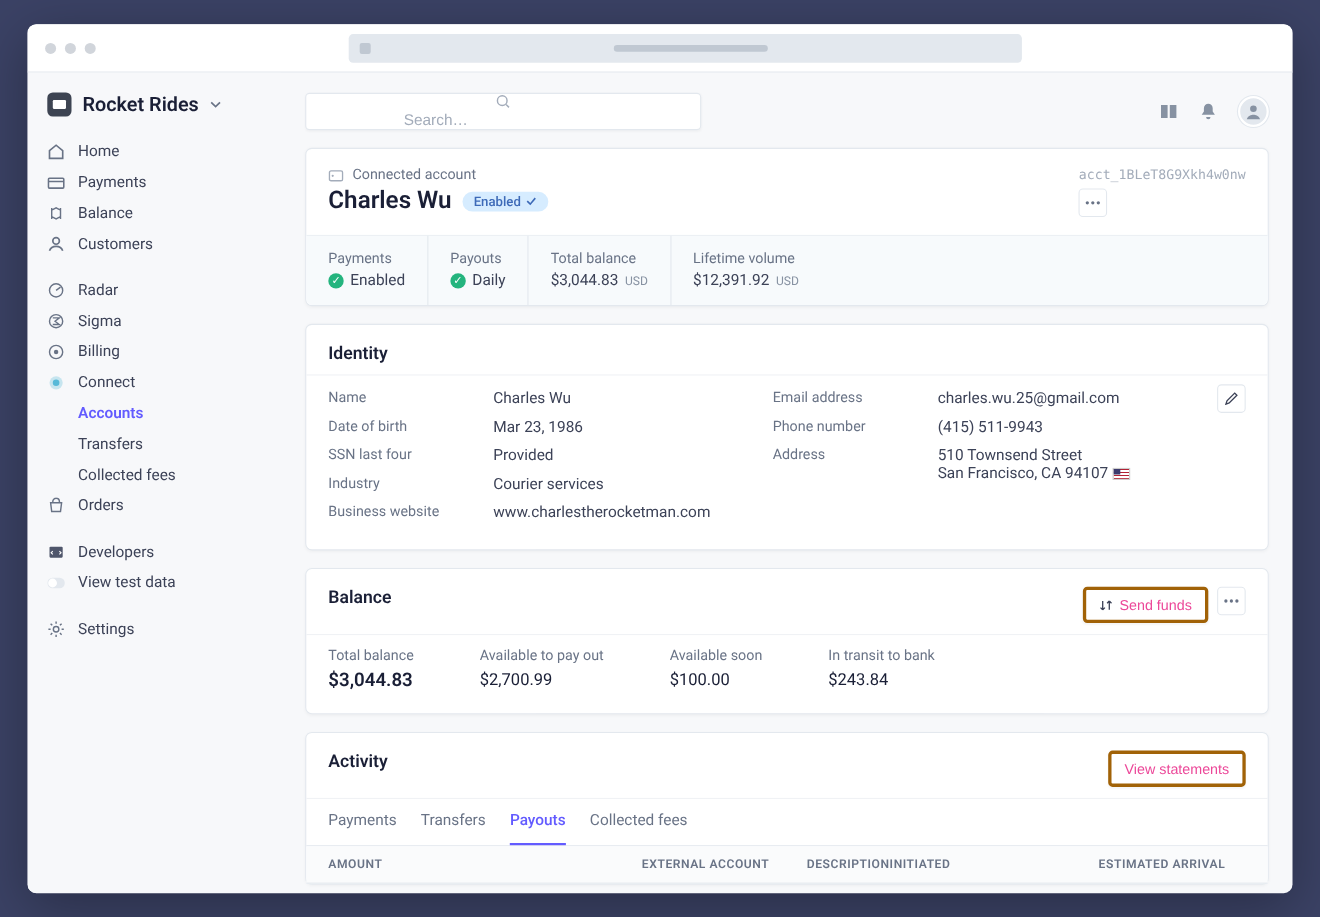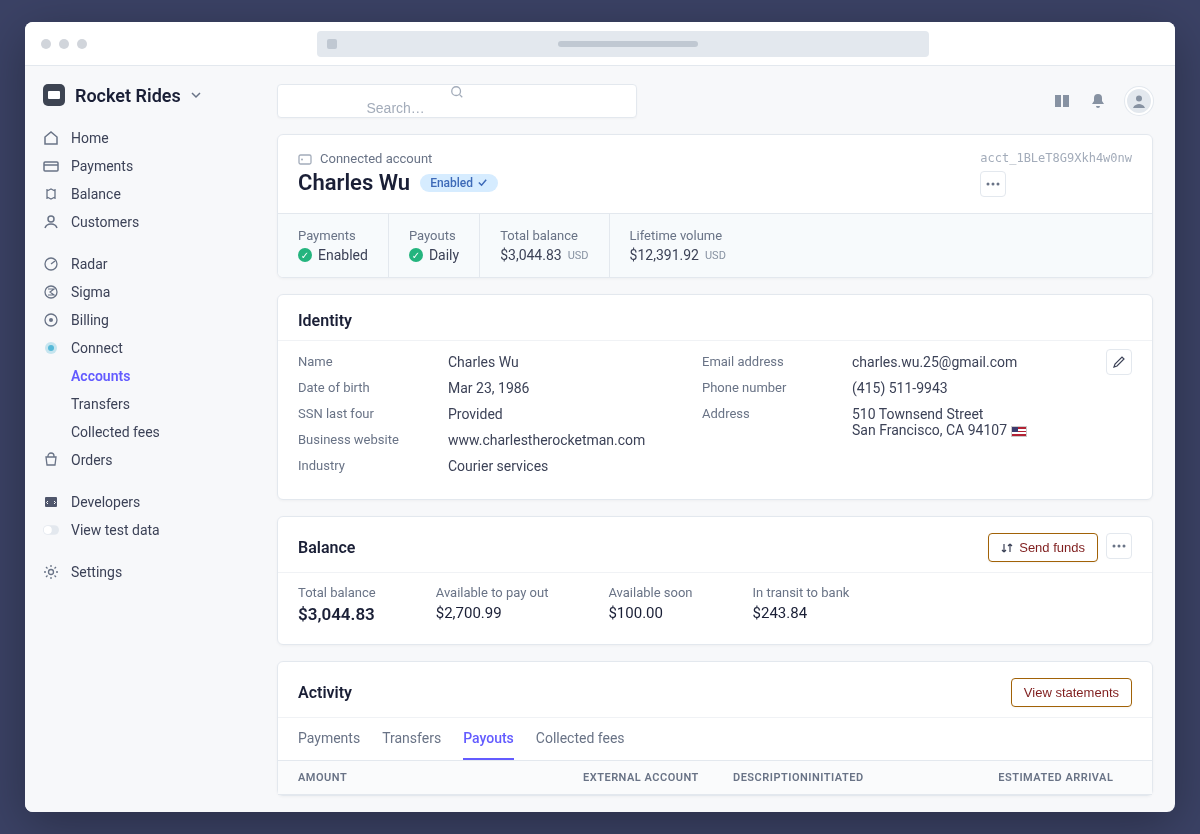--- a/index.html
+++ b/index.html
@@ -40,23 +40,23 @@
 .icon-btn { width: 26px; height: 26px; border: 1px solid #e3e8ee; border-radius: 4px; display: flex; align-items: center; justify-content: center; cursor: pointer; color: #697386; background:#fff; }
 .pill { display: inline-flex; align-items: center; gap: 4px; padding: 2px 10px; border-radius: 12px; font-size: 12px; font-weight: 500; }
 .pill.blue { background: #d6ecff; color: #3d6ab8; }
 .summary { display: flex; border-top: 1px solid #e3e8ee; background: #f7fafc; border-radius: 0 0 6px 6px; }
 .summary .cell { padding: 14px 20px; border-right: 1px solid #e3e8ee; }
 .summary .cell:last-child { border-right: none; }
 .summary .label { font-size: 13px; color: #697386; margin-bottom: 4px; }
 .summary .value { font-size: 14px; color: #3c4257; display: flex; align-items: center; gap: 6px; }
 .usd { font-size: 11px; color: #8792a2; }
 .check-circle { width:14px;height:14px;border-radius:50%;background:#24b47e;display:inline-flex;align-items:center;justify-content:center;color:#fff;font-size:10px; }
-.section-title { padding: 16px 20px 10px; font-size: 16px; font-weight: 600; display:flex; align-items:center; }
+.section-title { padding: 16px 20px 10px; font-size: 16px; font-weight: 600; display:flex; }
 .section-title .right-actions { margin-left:auto; display:flex; gap:8px; }
-.btn { border: 1px solid #a16207; border-radius: 4px; background: #fff; padding: 6px 12px; font-size: 13px; color: #7f1d1d; cursor: pointer; display: inline-flex; align-items: center; gap: 6px; box-shadow: 0 1px 2px rgba(0,0,0,.04); }
+.btn { border: 3px solid #a16207; border-radius: 4px; background: #fff; padding: 6px 12px; font-size: 13px; color: #ec4899; cursor: pointer; display: inline-flex; align-items: center; gap: 6px; box-shadow: 0 1px 2px rgba(0,0,0,.04); }
 .identity-body { display: flex; padding: 8px 20px 20px; border-top: 1px solid #f0f2f5; }
 .col { flex: 1; }
 .kv { display: flex; padding: 5px 0; font-size: 14px; }
 .kv .k { width: 150px; color: #697386; font-size: 13px; }
 .kv .v { color: #3c4257; }
 .kv .v.muted { color: #a3acba; }
 .edit-btn { margin-left: auto; align-self: flex-start; }
 .balance-row { display: flex; padding: 12px 20px 20px; border-top: 1px solid #f0f2f5; }
 .balance-row .bcell { flex: 0 0 auto; margin-right: 60px; }
 .balance-row .blabel { font-size: 13px; color: #697386; margin-bottom: 4px; }
@@ -330,26 +330,26 @@
                 </div>
               <div class="kv">
                   <div class="k">Date of birth</div>
                   <div class="v">Mar 23, 1986</div>
                 </div>
               <div class="kv">
                   <div class="k">SSN last four</div>
                   <div class="v">Provided</div>
                 </div>
               <div class="kv">
+                  <div class="k">Industry</div>
+                  <div class="v">Courier services</div>
+                </div>
+              <div class="kv">
                   <div class="k">Business website</div>
                   <div class="v">www.charlestherocketman.com</div>
-                </div>
-              <div class="kv">
-                  <div class="k">Industry</div>
-                  <div class="v">Courier services</div>
                 </div>
             </div>
             <div class="col">
               <div class="kv">
                   <div class="k">Email address</div>
                   <div class="v">charles.wu.25@gmail.com</div>
                 </div>
               <div class="kv">
                   <div class="k">Phone number</div>
                   <div class="v">(415) 511-9943</div>

